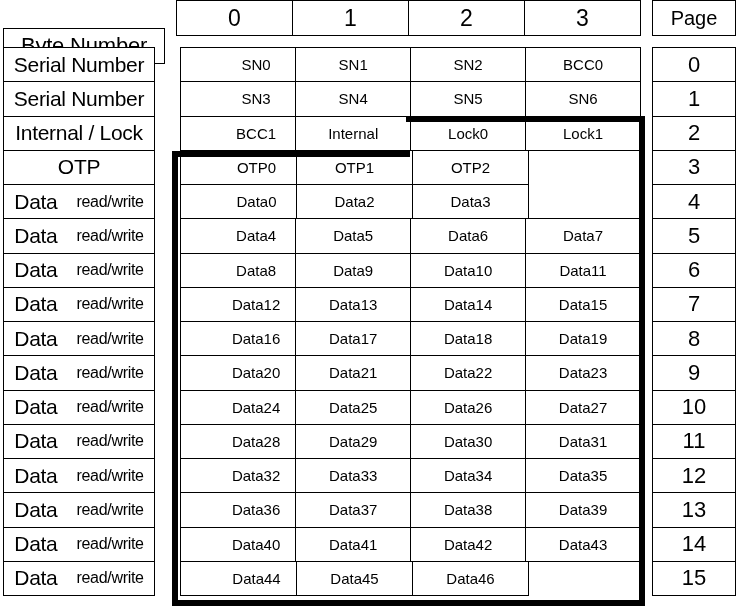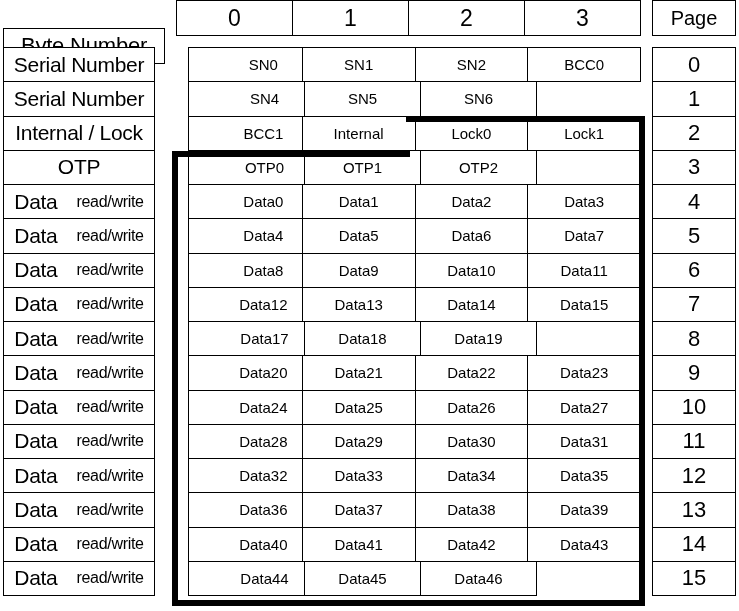--- a/index.html
+++ b/index.html
@@ -91,21 +91,21 @@
     display: flex;
     height: 35.25px;
     margin-top: -1px;
   }
   .grid-row:first-child { margin-top: 0; }
   .grid-row .cell {
     width: 117px;
     margin-left: -1px;
     font-size: 15px;
   }
-  .grid-row .cell:first-child { margin-left: 12px; padding-left: 36px; }
+  .grid-row .cell:first-child { margin-left: 4px; padding-left: 36px; }
 
   
   .page-col {
     position: absolute;
     left: 652px;
     top: 0;
     width: 84px;
   }
   .page-head {
     height: 36px;
@@ -210,38 +210,38 @@
         <div class="cell">3</div>
       </div>
     <div class="grid-body" id="grid-body">
         <div class="grid-row">
           <div class="cell">SN0</div>
           <div class="cell">SN1</div>
           <div class="cell">SN2</div>
           <div class="cell">BCC0</div>
         </div>
         <div class="grid-row">
+          <div class="cell">SN3</div>
           <div class="cell">SN4</div>
           <div class="cell">SN5</div>
           <div class="cell">SN6</div>
         </div>
         <div class="grid-row">
           <div class="cell">BCC1</div>
           <div class="cell">Internal</div>
           <div class="cell">Lock0</div>
           <div class="cell">Lock1</div>
         </div>
         <div class="grid-row">
           <div class="cell">OTP0</div>
           <div class="cell">OTP1</div>
           <div class="cell">OTP2</div>
         </div>
         <div class="grid-row">
           <div class="cell">Data0</div>
-          <div class="cell">Data1</div>
           <div class="cell">Data2</div>
           <div class="cell">Data3</div>
         </div>
         <div class="grid-row">
           <div class="cell">Data4</div>
           <div class="cell">Data5</div>
           <div class="cell">Data6</div>
           <div class="cell">Data7</div>
         </div>
         <div class="grid-row">
@@ -250,20 +250,21 @@
           <div class="cell">Data10</div>
           <div class="cell">Data11</div>
         </div>
         <div class="grid-row">
           <div class="cell">Data12</div>
           <div class="cell">Data13</div>
           <div class="cell">Data14</div>
           <div class="cell">Data15</div>
         </div>
         <div class="grid-row">
+          <div class="cell">Data16</div>
           <div class="cell">Data17</div>
           <div class="cell">Data18</div>
           <div class="cell">Data19</div>
         </div>
         <div class="grid-row">
           <div class="cell">Data20</div>
           <div class="cell">Data21</div>
           <div class="cell">Data22</div>
           <div class="cell">Data23</div>
         </div>

